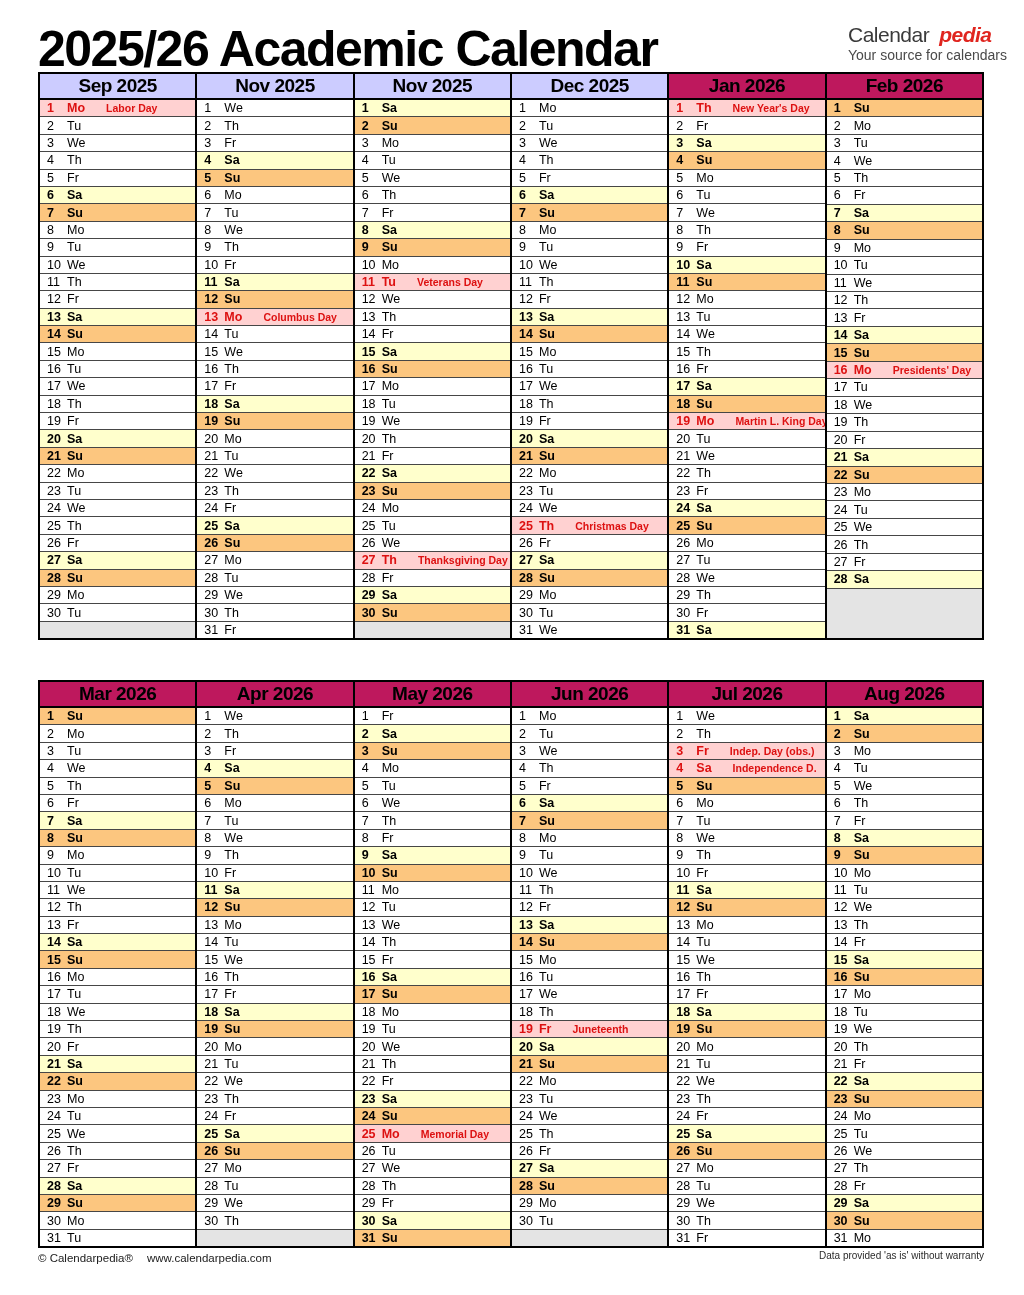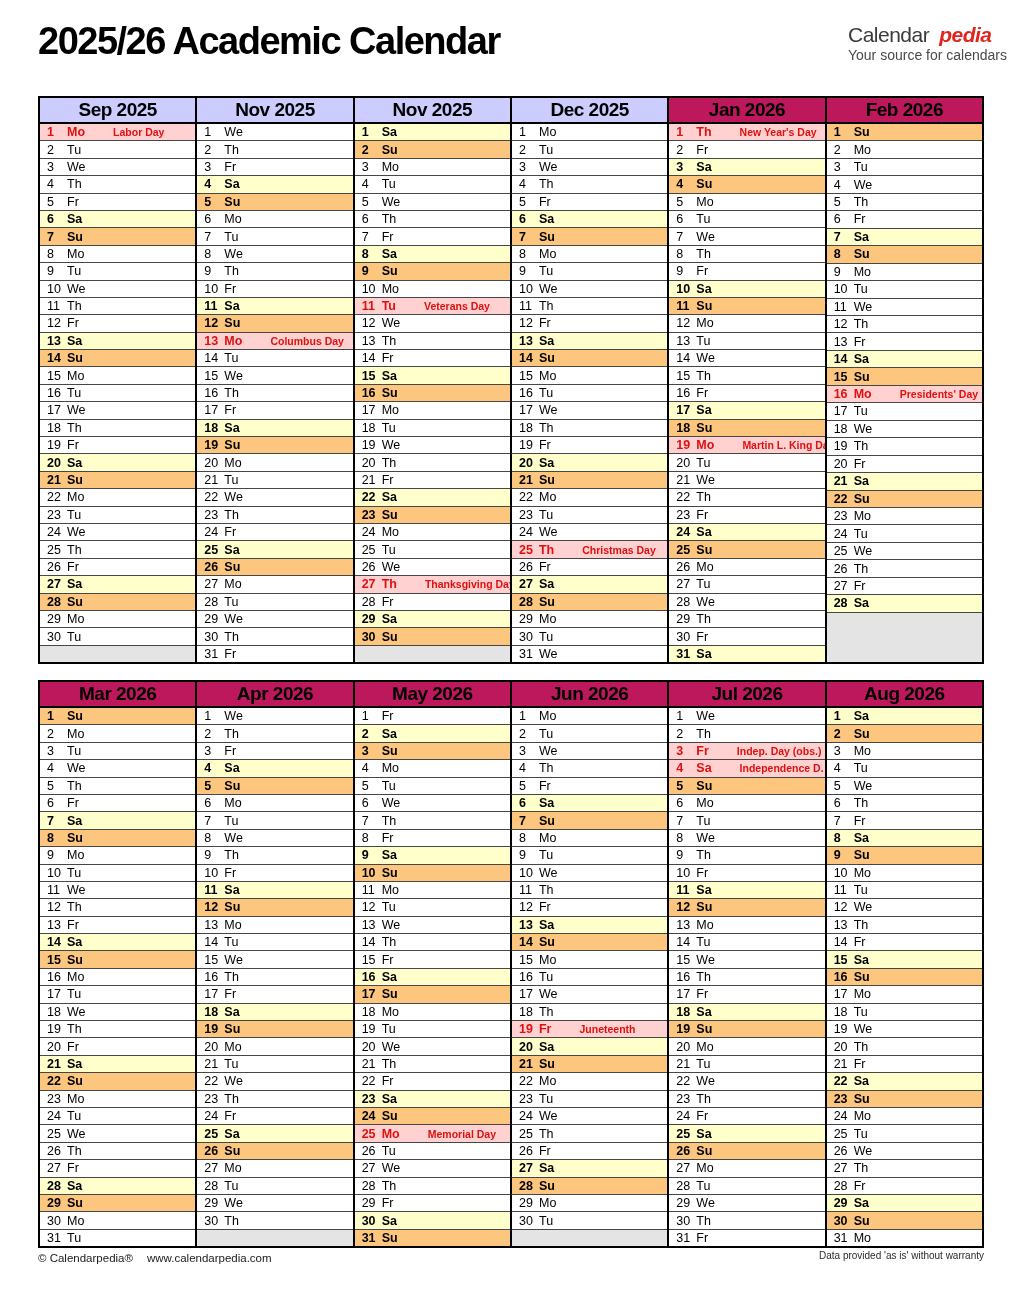--- a/index.html
+++ b/index.html
@@ -1,30 +1,30 @@
 <!DOCTYPE html>
 <html><head>
 <meta charset="utf-8">
 <style>
   * { margin:0; padding:0; box-sizing:border-box; }
   html,body { background:#fff; }
   #page { position:relative; width:1024px; height:1295px; background:#ffffff;
           font-family:"Liberation Sans", sans-serif; overflow:hidden; }
 
-  #title { position:absolute; left:38px; top:20px; font-size:38px; font-weight:bold;
+  #title { position:absolute; left:38px; top:20px; font-size:50px; font-weight:bold;
            color:#000; letter-spacing:-1.5px; }
 
   #logo { position:absolute; right:17px; top:24px; text-align:left; line-height:1.05; }
   #logo .l1 { font-size:21px; color:#3a3a3a; letter-spacing:-0.5px; }
   #logo .l1 .red { color:#e0251f; font-weight:bold; font-style:italic;margin-left:10px; }
   #logo .l2 { font-size:14px; color:#4a4a4a; margin-top:2px; }
 
   .cal-table { position:absolute; left:38px; width:946px; height:568px;
                display:flex; border:2px solid #000; background:#fff; }
-  #table1 { top:96px; }
+  #table1 { top:72px; }
   #table2 { top:680px; }
 
   .month-col { flex:1 1 0; min-width:0; display:flex; flex-direction:column;
                border-right:2px solid #000; }
   .month-col:last-child { border-right:none; }
 
   .month-header { height:26px; flex:0 0 26px; display:flex; align-items:center; justify-content:center;
                   font-size:19px; font-weight:bold; color:#000; letter-spacing:-0.5px;
                   border-bottom:2px solid #000; }
   .month-header.y2025 { background:#ccccff; }
@@ -34,21 +34,21 @@
   .day-row { flex:1 1 0; display:flex; align-items:center; padding-left:7px;
              border-bottom:1px solid #464646; font-size:12.5px; color:#000;
              background:#fff; overflow:hidden; white-space:nowrap; }
   .rows > :last-child { border-bottom:none; }
   .day-row .num { display:inline-block; width:20px; flex:0 0 20px; }
   .day-row.sa { background:#ffffcc; }
   .day-row.su { background:#fcc67f; }
   .day-row.sa .num, .day-row.sa .wd, .day-row.su .num, .day-row.su .wd { font-weight:bold; }
   .day-row.holiday { background:#ffd1d1; }
   .day-row.holiday .num, .day-row.holiday .wd { font-weight:bold; color:#dd1111; }
-  .hol-label { font-size:10.5px; font-weight:bold; color:#dd1111; margin-left:28px; }
+  .hol-label { font-size:10.5px; font-weight:bold; color:#dd1111; margin-left:21px; }
   .filler { background:#e4e4e4; border-bottom:none; }
 
   #footer-left { position:absolute; left:38px; top:1252px; font-size:11.5px; color:#1a1a1a; }
   #footer-left .url { margin-left:14px; }
   #footer-right { position:absolute; right:40px; top:1250px; font-size:10px; color:#2b2b2b;padding-left:26px; }
 </style>
 </head>
 <body>
 
 <div id="page">

